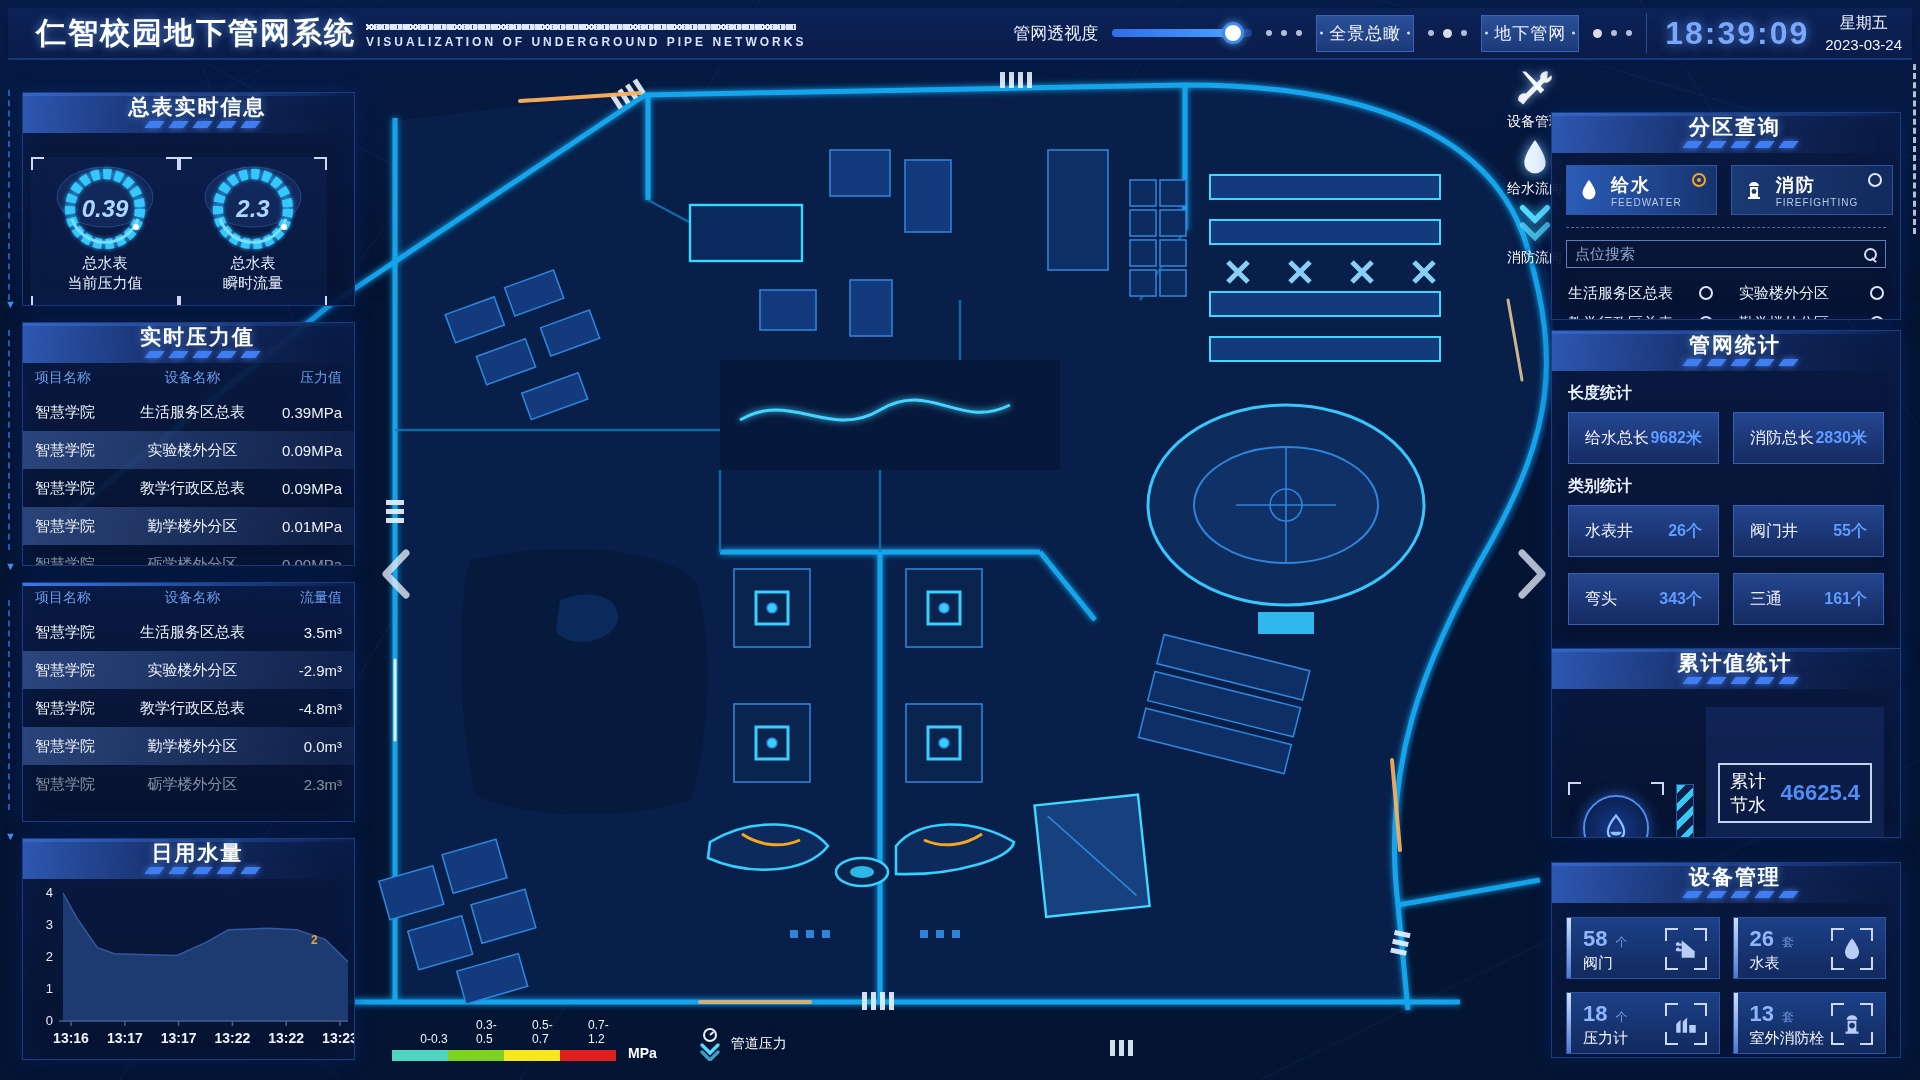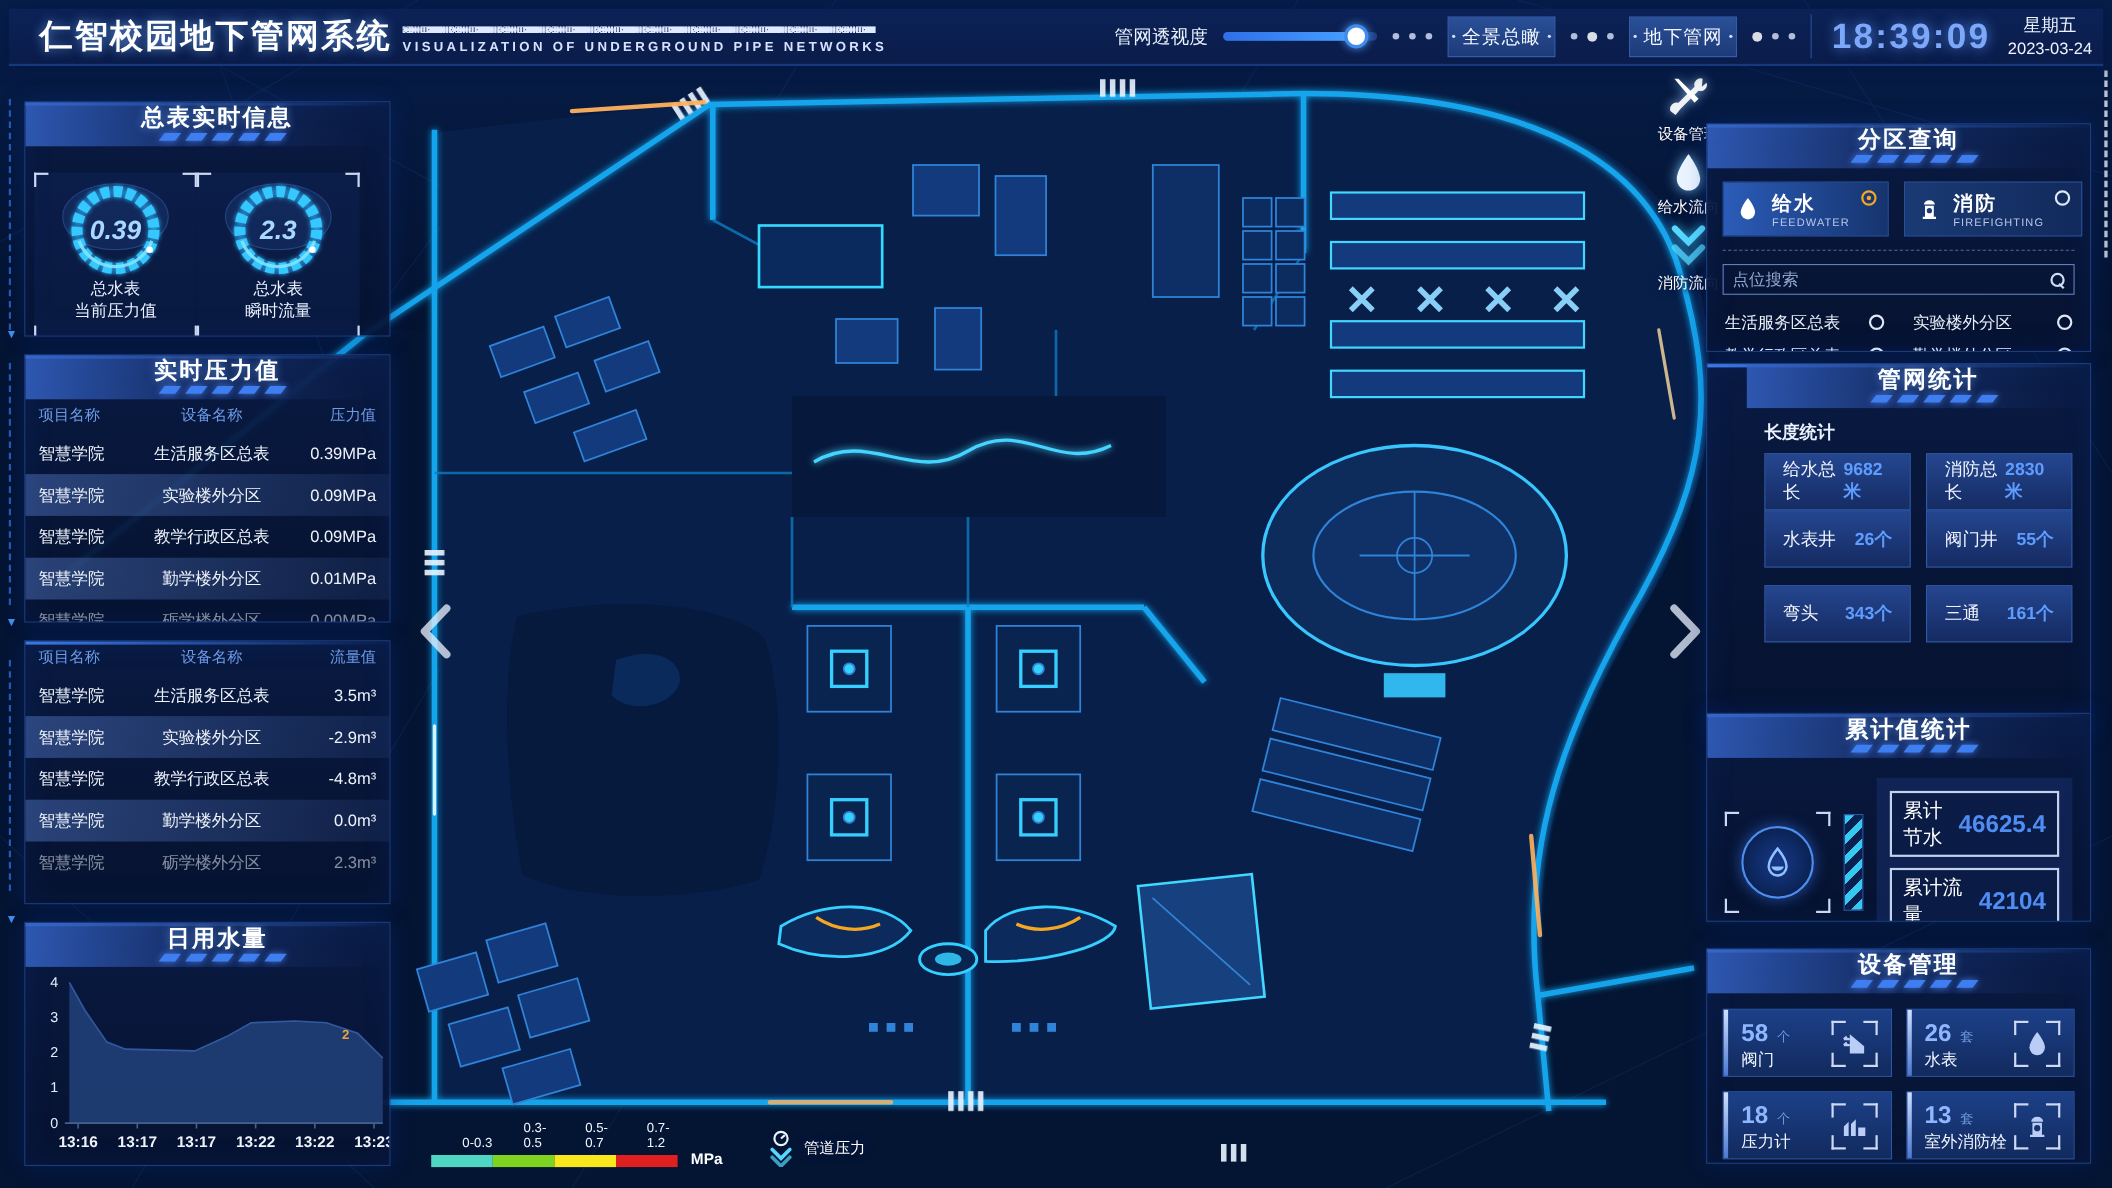--- a/index.html
+++ b/index.html
@@ -82,21 +82,21 @@
   .stat-grid{display:grid;grid-template-columns:1fr 1fr;gap:14px;padding:0 16px;}
   .stat-box{height:52px;display:flex;align-items:center;justify-content:space-between;padding:0 16px;background:linear-gradient(180deg,rgba(46,86,172,.75),rgba(26,50,112,.75));border:1px solid #3561b5;}
   .stat-box .lb{color:#f0f4ff;font-size:16px;}
   .stat-box .vl{color:#5f9cff;font-size:16px;font-weight:700;}
 
   .accum-wrap{display:flex;align-items:center;gap:12px;padding:18px 16px 0;}
   .accum-icon{position:relative;width:96px;height:92px;display:flex;align-items:center;justify-content:center;}
   .accum-circle{width:66px;height:66px;border-radius:50%;border:2px solid #4d8df0;background:radial-gradient(circle,#16398a 0%,#0a2150 75%);display:flex;align-items:center;justify-content:center;box-shadow:0 0 14px rgba(60,130,255,.55);}
   .stripe{width:18px;height:88px;border:1px solid #2c55a5;background:repeating-linear-gradient(135deg,#35c8f0 0 6px,#0a2150 6px 13px);}
   .accum-vals{flex:1;display:flex;flex-direction:column;gap:10px;background:rgba(24,48,110,.5);padding:12px 12px;}
-  .accum-box{display:flex;align-items:center;justify-content:space-between;border:2px solid #c3d2ef;padding:4px 10px;background:rgba(8,24,60,.55);}
+  .accum-box{display:flex;align-items:center;justify-content:space-between;border:2px solid #c3d2ef;padding:4px 10px;background:rgba(8,24,60,.55);margin-top:44px;}
   .accum-box .lb{color:#fff;font-size:18px;}
   .accum-box .vl{color:#4f8df5;font-size:22px;font-weight:700;}
 
   .dev-grid{display:grid;grid-template-columns:1fr 1fr;gap:13px;padding:14px 14px 0;}
   .dev-card{position:relative;height:62px;background:linear-gradient(180deg,#1c4088,#122a5e);border:1px solid #2c55a5;padding:8px 10px 0 16px;cursor:pointer;}
   .dev-card::before{content:"";position:absolute;left:0;top:0;bottom:0;width:4px;background:linear-gradient(180deg,#cfe0ff,#4a78d0);}
   .dev-count{color:#8fb6ff;font-size:22px;font-weight:800;}
   .dev-unit{color:#6f9be0;font-size:12px;margin-left:8px;}
   .dev-label{color:#f2f6ff;font-size:15px;margin-top:2px;}
   .dev-ic{position:absolute;right:12px;top:10px;width:42px;height:42px;display:flex;align-items:center;justify-content:center;}
@@ -590,21 +590,21 @@
           <span class="radio"></span>
         </div>
       <div class="pt-item">
           <span>勤学楼外分区</span>
           <span class="radio"></span>
         </div>
 
     </div>
   </section>
 
-  <section class="sec" style="left:1551px;top:330px;width:350px;height:336px;padding-left:36px;">
+  <section class="sec" style="left:1551px;top:330px;width:350px;height:336px;">
     <div class="sec-title">
         <h2>管网统计</h2>
       <div class="slashes">
           <span class="slash"></span>
           <span class="slash"></span>
           <span class="slash"></span>
           <span class="slash"></span>
           <span class="slash"></span>
         </div>
       <div class="title-line"></div>
@@ -613,20 +613,21 @@
     <div class="stat-grid">
       <div class="stat-box">
           <span class="lb">给水总长</span>
           <span class="vl">9682米</span>
         </div>
       <div class="stat-box">
           <span class="lb">消防总长</span>
           <span class="vl">2830米</span>
         </div>
     </div>
+    <div class="sub-label">类别统计</div>
     <div class="stat-grid" style="row-gap:16px;">
       <div class="stat-box">
           <span class="lb">水表井</span>
           <span class="vl">26个</span>
         </div>
       <div class="stat-box">
           <span class="lb">阀门井</span>
           <span class="vl">55个</span>
         </div>
       <div class="stat-box">

